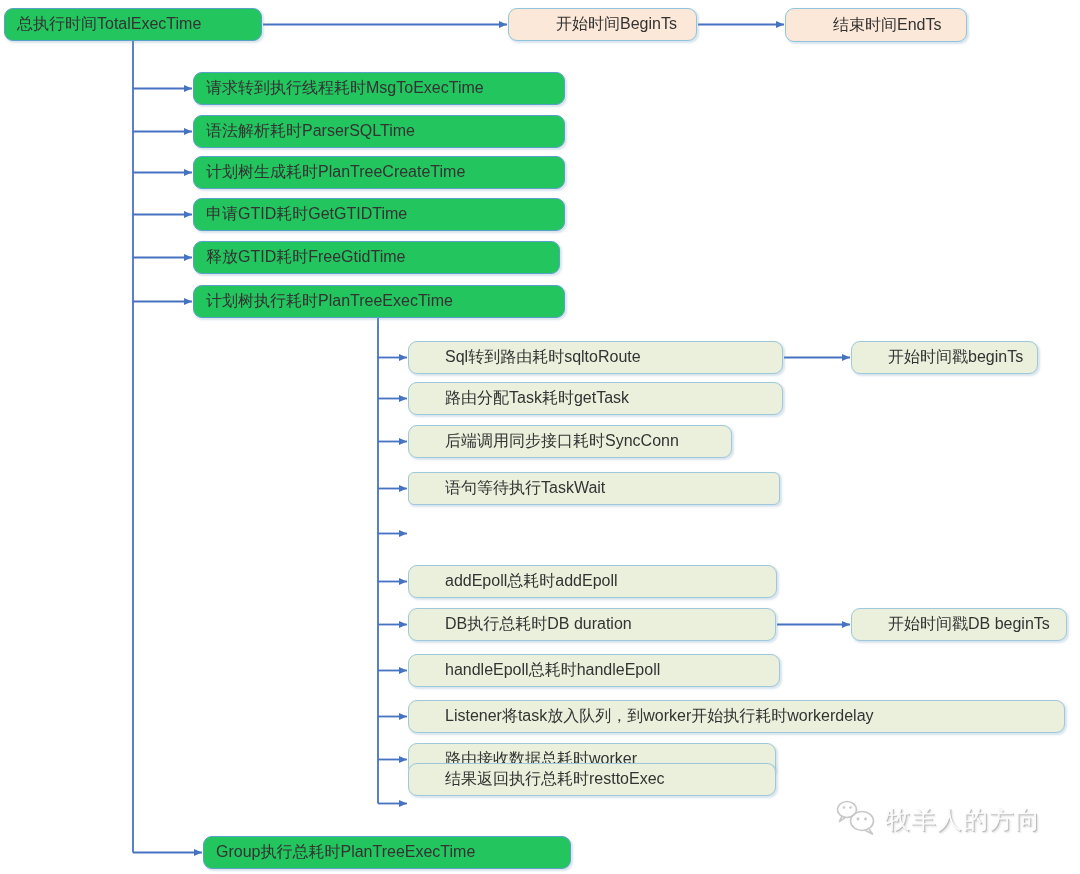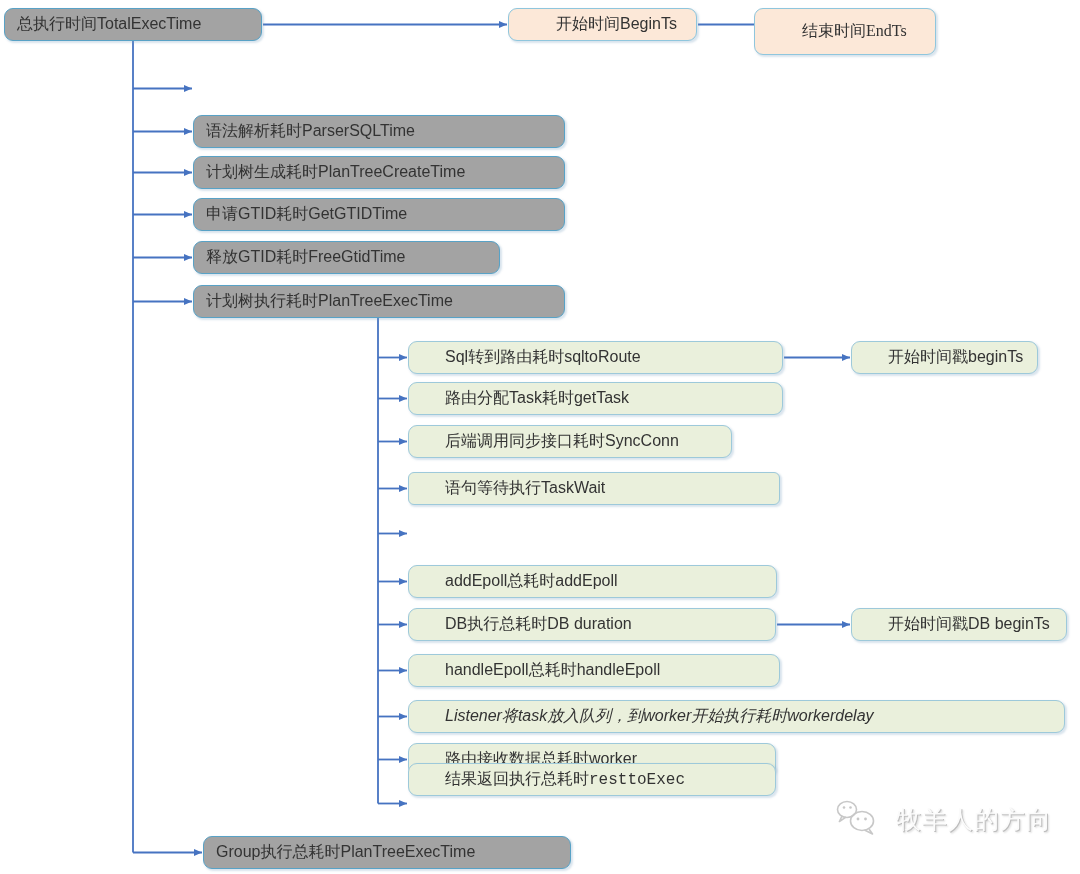--- a/index.html
+++ b/index.html
@@ -28,30 +28,30 @@
     border-radius: 9px;
     display: flex;
     align-items: center;
     padding: 0 12px;
     font-size: 16px;
     color: #333333;
     white-space: nowrap;
     overflow: hidden;
     box-shadow: 1.5px 1.5px 2px rgba(130,165,195,0.30);
   }
-  .node-blue  { background: #a3a3a3; border: 1.6px solid #58a2c6; }
+  .node-blue  { background: #22c55e; border: 1.6px solid #58a2c6; }
   .node-peach { background: #fce8d8; border: 1.6px solid #8fc6dd; padding-left: 47px; }
   .node-green { background: #eaf0dc; border: 1.6px solid #9dc9da; padding-left: 36px; }
   #watermark {
     position: absolute;
     left: 834px;
     top: 798px;
     display: flex;
     align-items: center;
-    gap: 16px;
+    gap: 5px;
   }
   #watermark .wm-text {
     font-size: 25px;
     letter-spacing: 1px;
     color: #fbfbfb;
     text-shadow: 1px 1px 0 #bdbdbd, 2px 2px 2px #dcdcdc;
   }
 </style>
 </head>
 <body>
@@ -88,33 +88,36 @@
       <line x1="378" y1="759.5" x2="407" y2="759.5" stroke="#4673c1" stroke-width="1.8" marker-end="url(#arrowhead)"></line>
       <line x1="378" y1="803.5" x2="407" y2="803.5" stroke="#4673c1" stroke-width="1.8" marker-end="url(#arrowhead)"></line>
     </svg>
   <div id="nodes">
       <div class="node node-blue" style="left: 4px; top: 8px; width: 258px; height: 33px;">
         <span>总执行时间TotalExecTime</span>
       </div>
       <div class="node node-peach" style="left: 508px; top: 8px; width: 189px; height: 33px;">
         <span>开始时间BeginTs</span>
       </div>
-      <div class="node node-peach" style="left: 754px; top: 8px; width: 182px; height: 47px; font-family: Liberation Serif, serif;">
+      <div class="node node-peach" style="left: 785px; top: 8px; width: 182px; height: 34px;">
         <span>结束时间EndTs</span>
+      </div>
+      <div class="node node-blue" style="left: 193px; top: 72px; width: 372px; height: 33px;">
+        <span>请求转到执行线程耗时MsgToExecTime</span>
       </div>
       <div class="node node-blue" style="left: 193px; top: 115px; width: 372px; height: 33px;">
         <span>语法解析耗时ParserSQLTime</span>
       </div>
       <div class="node node-blue" style="left: 193px; top: 156px; width: 372px; height: 33px;">
         <span>计划树生成耗时PlanTreeCreateTime</span>
       </div>
       <div class="node node-blue" style="left: 193px; top: 198px; width: 372px; height: 33px; border-radius: 9px;">
         <span>申请GTID耗时GetGTIDTime</span>
       </div>
-      <div class="node node-blue" style="left: 193px; top: 241px; width: 307px; height: 33px;">
+      <div class="node node-blue" style="left: 193px; top: 241px; width: 367px; height: 33px;">
         <span>释放GTID耗时FreeGtidTime</span>
       </div>
       <div class="node node-blue" style="left: 193px; top: 285px; width: 372px; height: 33px;">
         <span>计划树执行耗时PlanTreeExecTime</span>
       </div>
       <div class="node node-green" style="left: 408px; top: 341px; width: 375px; height: 33px;">
         <span>Sql转到路由耗时sqltoRoute</span>
       </div>
       <div class="node node-green" style="left: 851px; top: 341px; width: 187px; height: 33px;">
         <span>开始时间戳beginTs</span>
@@ -133,27 +136,27 @@
       </div>
       <div class="node node-green" style="left: 408px; top: 608px; width: 368px; height: 33px;">
         <span>DB执行总耗时DB duration</span>
       </div>
       <div class="node node-green" style="left: 851px; top: 608px; width: 216px; height: 33px;">
         <span>开始时间戳DB beginTs</span>
       </div>
       <div class="node node-green" style="left: 408px; top: 654px; width: 372px; height: 33px;">
         <span>handleEpoll总耗时handleEpoll</span>
       </div>
-      <div class="node node-green" style="left: 408px; top: 700px; width: 657px; height: 33px; font-style: italic;">
+      <div class="node node-green" style="left: 408px; top: 700px; width: 657px; height: 33px;">
         <span>Listener将task放入队列，到worker开始执行耗时workerdelay</span>
       </div>
       <div class="node node-green" style="left: 408px; top: 743px; width: 368px; height: 33px;">
         <span>路由接收数据总耗时worker</span>
       </div>
-      <div class="node node-green" style="left: 408px; top: 763px; width: 368px; height: 33px; font-family: Liberation Mono, monospace;">
+      <div class="node node-green" style="left: 408px; top: 763px; width: 368px; height: 33px;">
         <span>结果返回执行总耗时resttoExec</span>
       </div>
       <div class="node node-blue" style="left: 203px; top: 836px; width: 368px; height: 33px;">
         <span>Group执行总耗时PlanTreeExecTime</span>
       </div>
     </div>
   <div id="watermark">
     <span>
       <svg width="46" height="38" viewBox="0 0 46 38" xmlns="http://www.w3.org/2000/svg">
         <g fill="none" stroke="#c8c8c8" stroke-width="1.6" stroke-linejoin="round">

